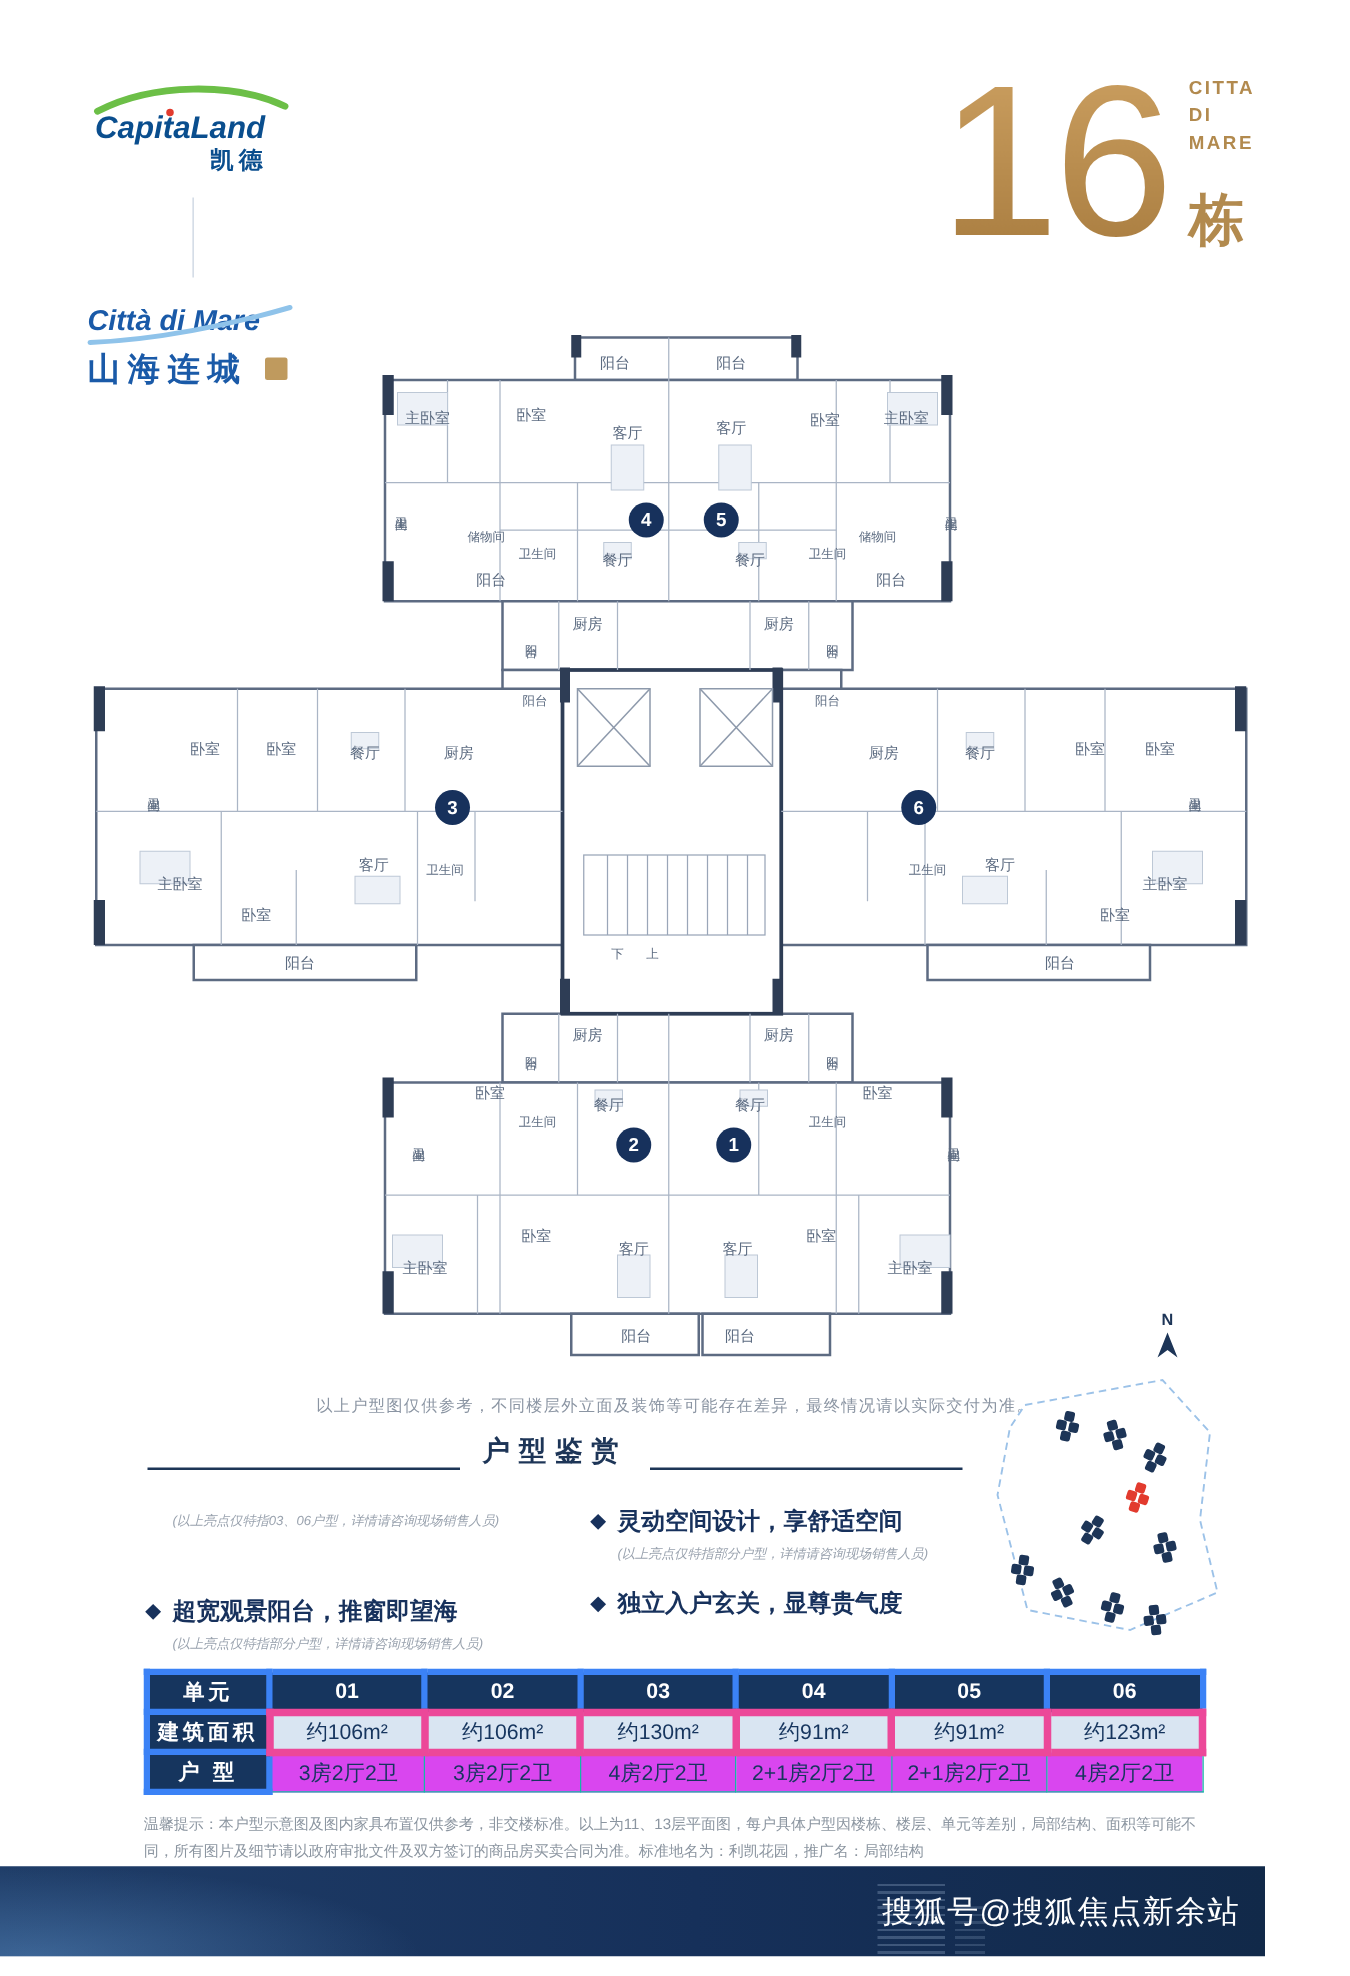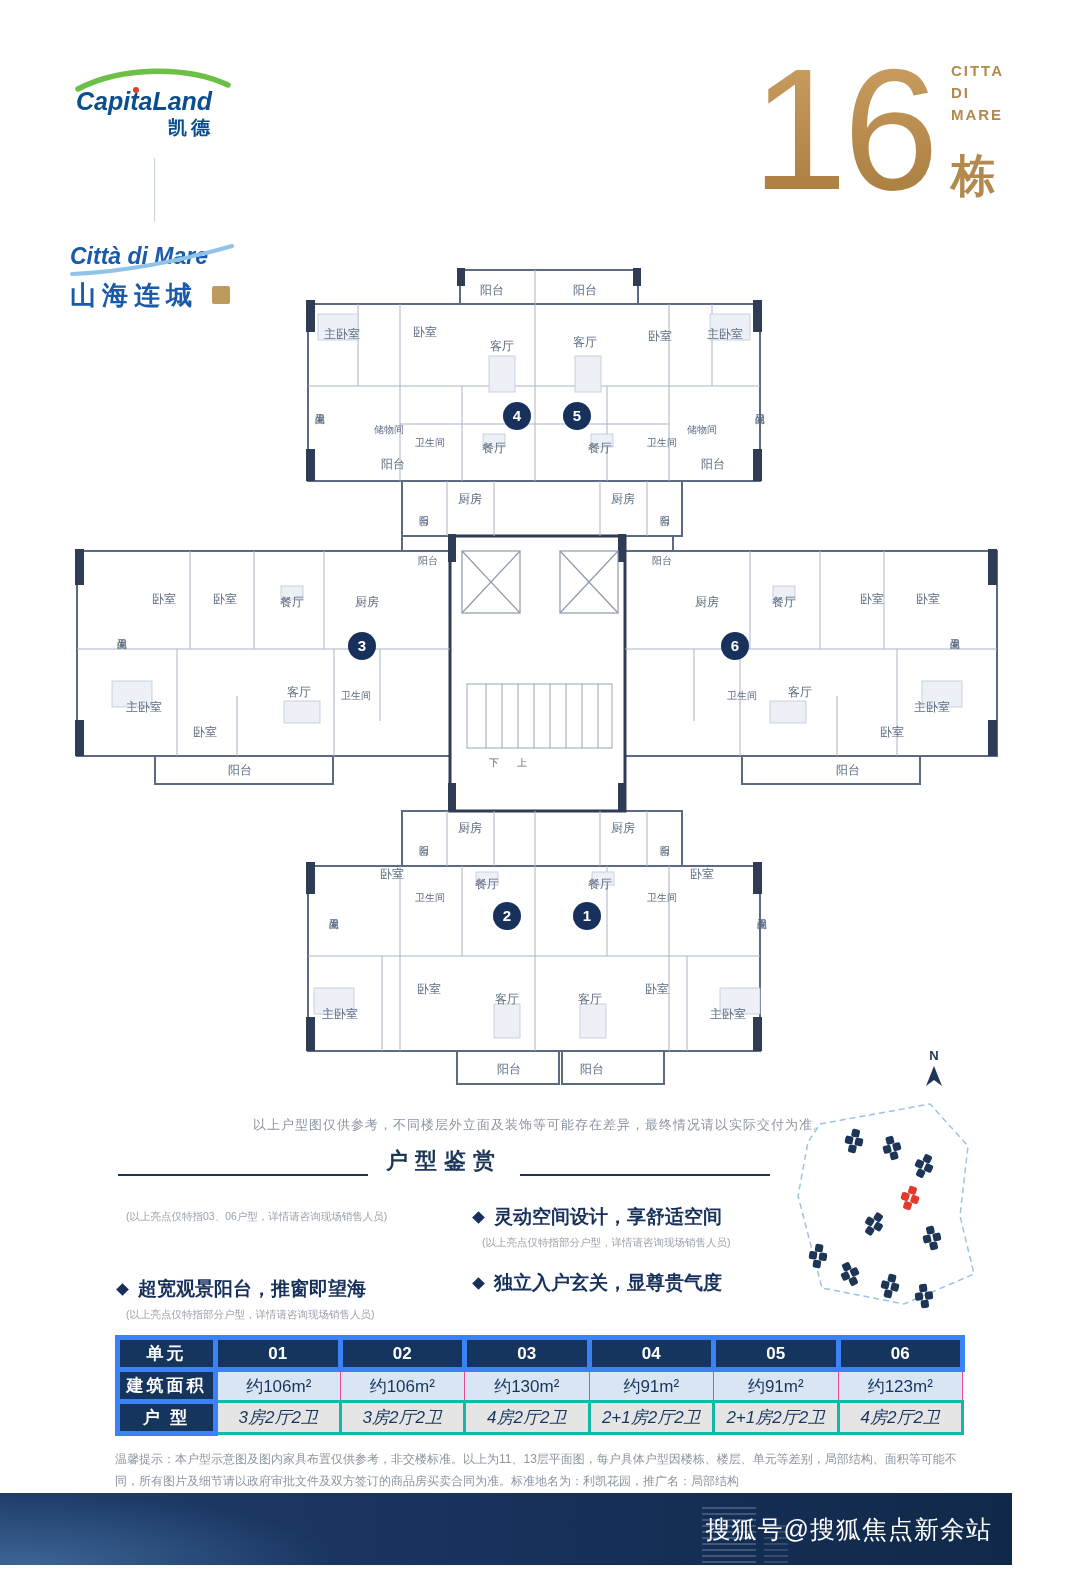--- a/index.html
+++ b/index.html
@@ -32,32 +32,32 @@
   
   .features { position:absolute; left:118px; top:1146px; width:652px; }
   .feat-title-row { display:flex; align-items:flex-end; gap:18px; margin-bottom:28px; }
   .feat-line { flex:1; height:2px; background:#1d3557; }
   .feat-title { color:#1d3557; font-size:22px; font-weight:bold; letter-spacing:7px; white-space:nowrap; }
   .feat-cols { display:flex; gap:60px; }
   .feat-col { flex:1; }
   .feat-item { margin-bottom:20px; min-height:46px; }
   .feat-main { display:flex; align-items:center; gap:11px; color:#17315c; font-size:19px; font-weight:bold; white-space:nowrap; }
   .diamond { width:9px; height:9px; background:#17315c; transform:rotate(45deg); flex:none; }
-  .feat-note { margin:6px 0 0 8px; font-size:10.5px; color:#99a2ae; white-space:nowrap; }
+  .feat-note { margin:6px 0 0 20px; font-size:10.5px; color:#99a2ae; white-space:nowrap;font-style:italic; }
 
   
   .sitemap { position:absolute; left:782px; top:1046px; }
 
   
   .spec-table { position:absolute; left:115px; top:1335px; width:850px; border-collapse:collapse; font-size:17px; text-align:center; table-layout:fixed; }
   .spec-table col.c0 { width:98px; }
   .spec-table th,.spec-table td { height:32px; padding:0; font-weight:normal; }
   .spec-table .navy { background:#16355e; color:#ffffff; font-weight:bold; border:5px solid #3b82f6; }
-  .spec-table .lite { background:#d9e5f2; color:#16355e; border:1px solid #ec4899; }
-  .spec-table .white { background:#e5e5e5; color:#16355e; border:3px solid #14b8a6;font-style:italic; }
+  .spec-table .lite { background:#d9e5f2; color:#16355e; border:6px solid #ec4899; }
+  .spec-table .white { background:#d946ef; color:#16355e; border:1px solid #14b8a6; }
   .spec-table th.navy { letter-spacing:3px; }
 
   .footnote { position:absolute; left:115px; top:1448px; width:856px; font-size:12px; color:#8b95a0; line-height:1.85; }
 
   
   footer { position:absolute; left:0; bottom:16px; width:1012px; height:72px; background:linear-gradient(90deg,#1f3d68 0%,#16305a 55%,#112949 100%); }
   .footer-glow { position:absolute; left:0; bottom:0; width:340px; height:72px; background:radial-gradient(ellipse at 8% 100%, rgba(115,175,235,0.35), transparent 70%); }
   .footer-tower { position:absolute; left:702px; bottom:0; width:54px; height:58px; opacity:0.25; background:repeating-linear-gradient(180deg,#bcd3ee 0 2px, transparent 2px 6px); }
   .footer-tower.t2 { left:764px; width:24px; height:40px; opacity:0.18; }
   .footer-credit { position:absolute; right:20px; top:50%; transform:translateY(-50%); color:#ffffff; font-size:25px; letter-spacing:1px; }

